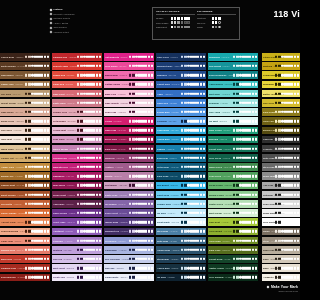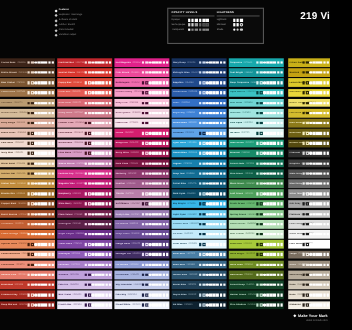--- a/index.html
+++ b/index.html
@@ -195,21 +195,21 @@
               <span class="chip-row">
                 <span class="chip dot"></span>
                 <span class="chip ring"></span>
                 <span class="chip ring"></span>
               </span>
             </div>
           </div>
       </div>
     </div>
 
-    <div class="main-title">219 Vi</div>
+    <div class="main-title">118 Vi</div>
   </div>
 
   <div class="grid">
       <div class="col col-0">
         <div class="bar" style="background: rgb(59, 35, 24); color: rgb(230, 210, 197);">
           <span class="bar-name">Cocoa Bean</span>
           <span class="bar-hex">#3B2318</span>
           <span class="bar-chips">
             <i class="h"></i>
             <i class="h"></i>

